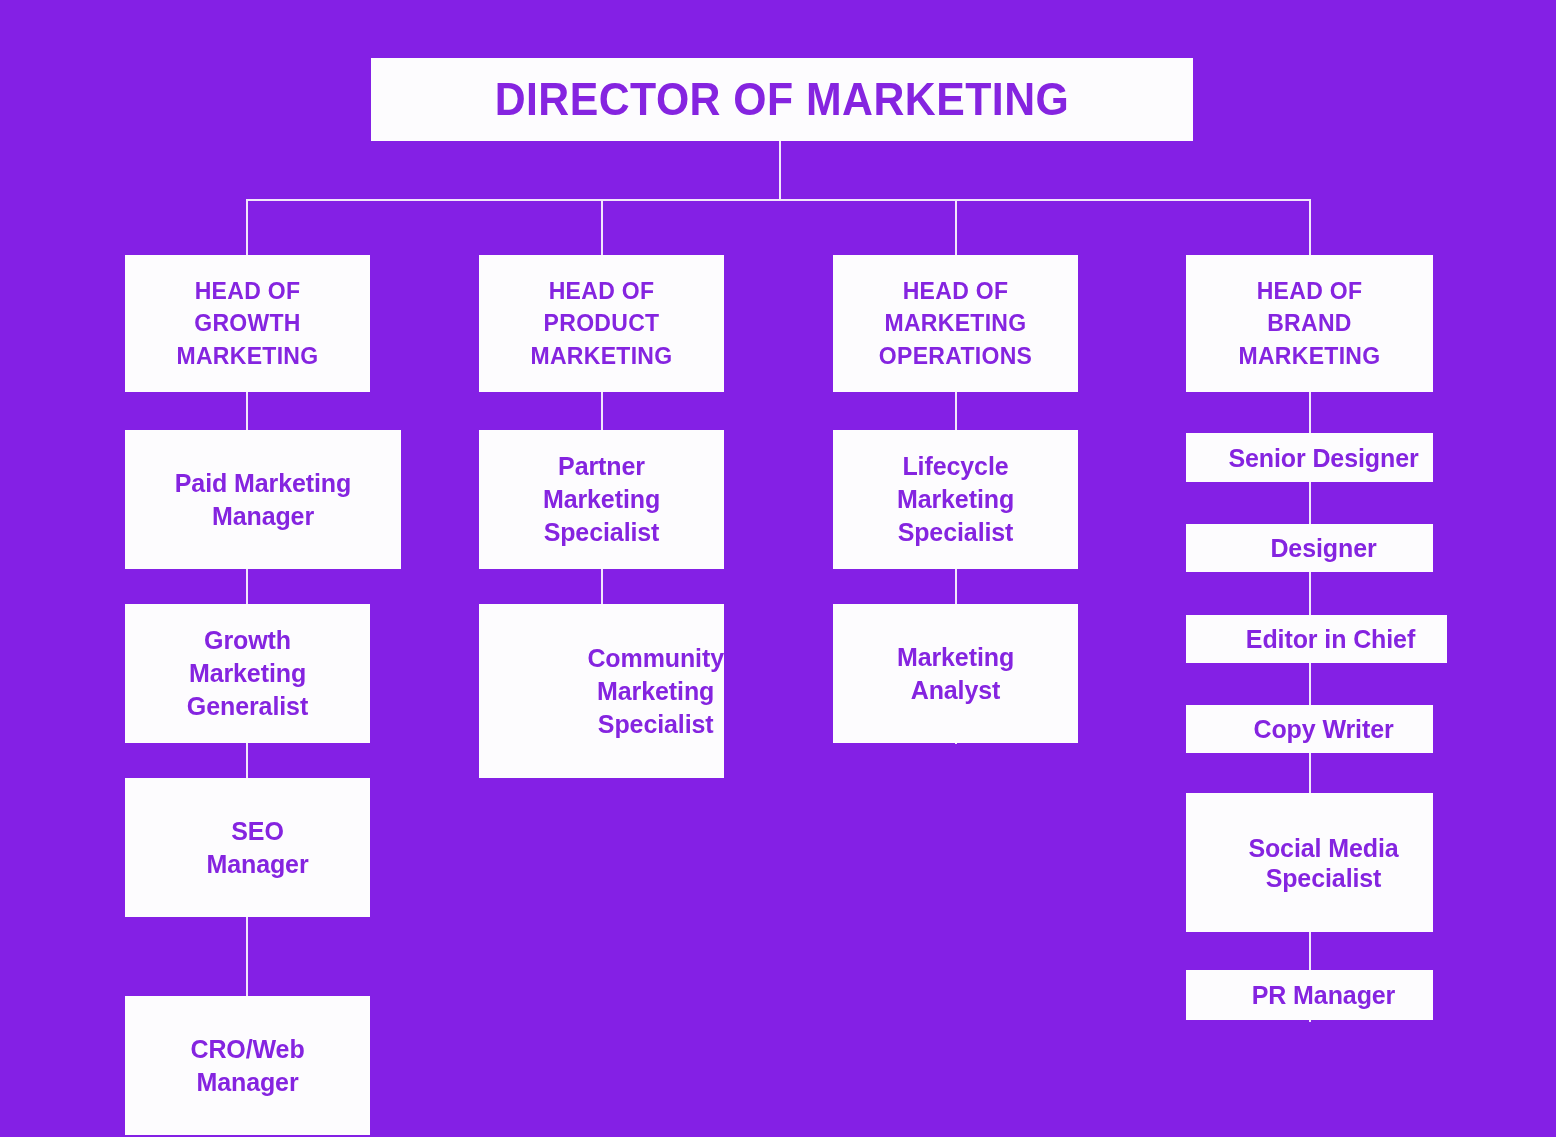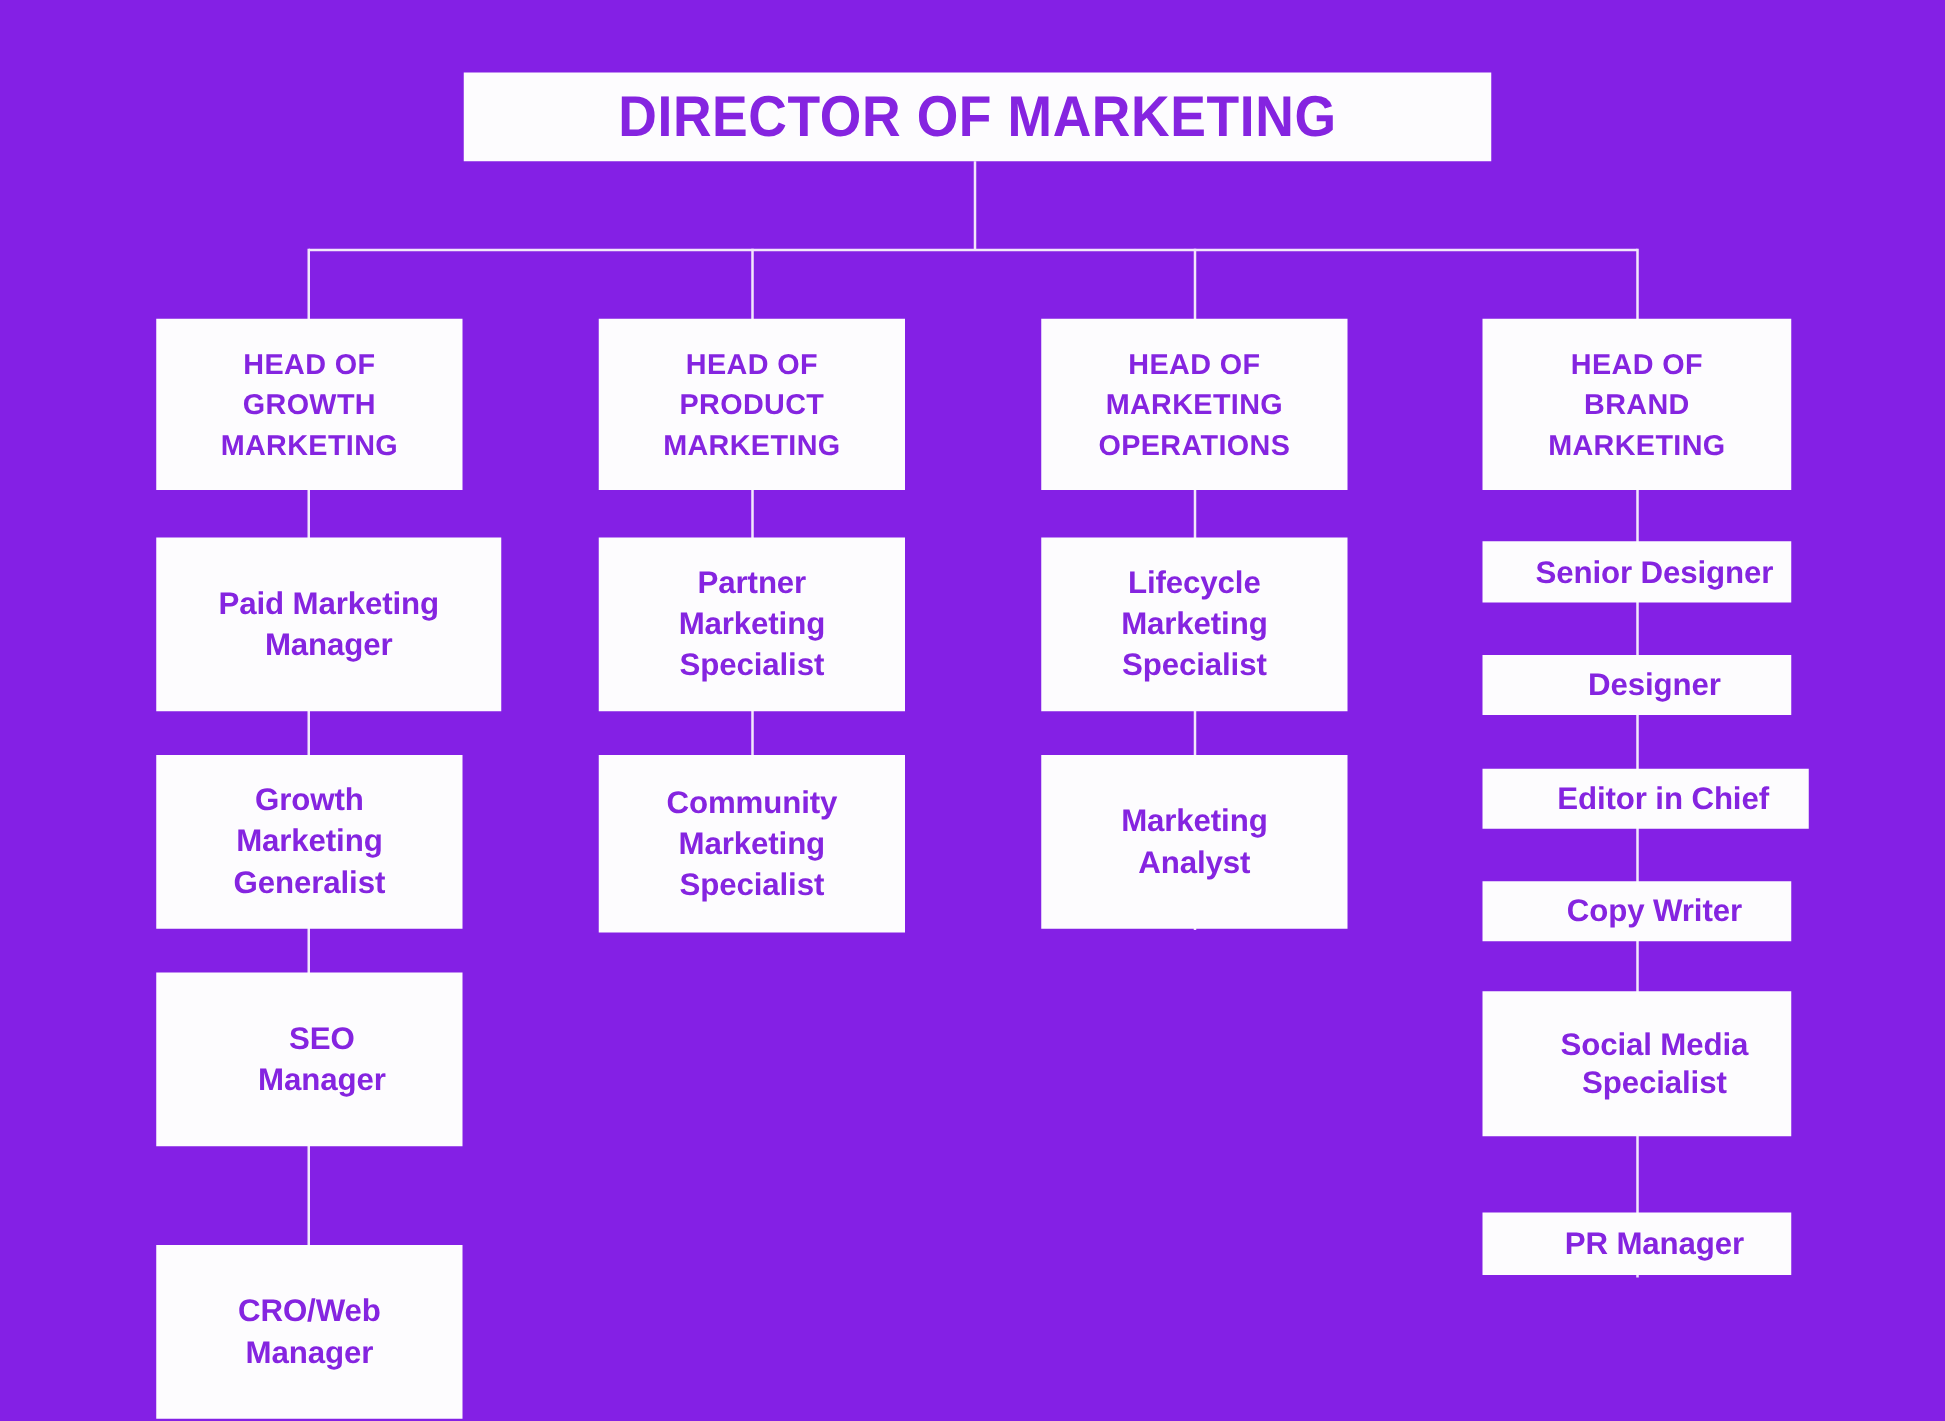--- a/index.html
+++ b/index.html
@@ -47,21 +47,21 @@
     display: block;
     white-space: pre-line;
     line-height: 1.18;
   }
 
   
   #root-node {
     left: 371px;
     top: 58px;
     width: 822px;
-    height: 71px;
+    height: 83px;
   }
   #root-node .node-text {
     font-size: 46px;
     font-weight: 700;
     letter-spacing: 0.5px;
     transform: scaleX(0.93);
   }
 
   
   .head-node {
@@ -165,21 +165,21 @@
 PRODUCT
 MARKETING</span>
   </div>
 
   <div class="node staff-node" style="left:479px; top:430px; width:245px; height:139px;">
     <span class="node-text">Partner
 Marketing
 Specialist</span>
   </div>
 
-  <div class="node staff-node" style="left:479px; top:604px; width:245px; height:142px;">
+  <div class="node staff-node" style="left:479px; top:604px; width:245px; height:174px;justify-content:flex-end;">
     <span class="node-text">Community
 Marketing
 Specialist</span>
   </div>
 
   <div class="line vline" style="left:955px; top:392px; height:352px;"></div>
 
   <div class="node head-node" style="left:833px; width:245px;">
     <span class="node-text">HEAD OF
 MARKETING
@@ -214,21 +214,21 @@
   </div>
 
   <div class="node compact-node" style="left:1186px; top:615px; width:261px; height:48px;">
     <span class="node-text">Editor in Chief</span>
   </div>
 
   <div class="node compact-node" style="left:1186px; top:705px; width:247px; height:48px;">
     <span class="node-text">Copy Writer</span>
   </div>
 
-  <div class="node compact-node" style="left:1186px; top:793px; width:247px; height:116px;">
+  <div class="node compact-node" style="left:1186px; top:793px; width:247px; height:139px;">
     <span class="node-text">Social Media
 Specialist</span>
   </div>
 
   <div class="node compact-node" style="left:1186px; top:970px; width:247px; height:50px;">
     <span class="node-text">PR Manager</span>
   </div>
 
 
 </div>

